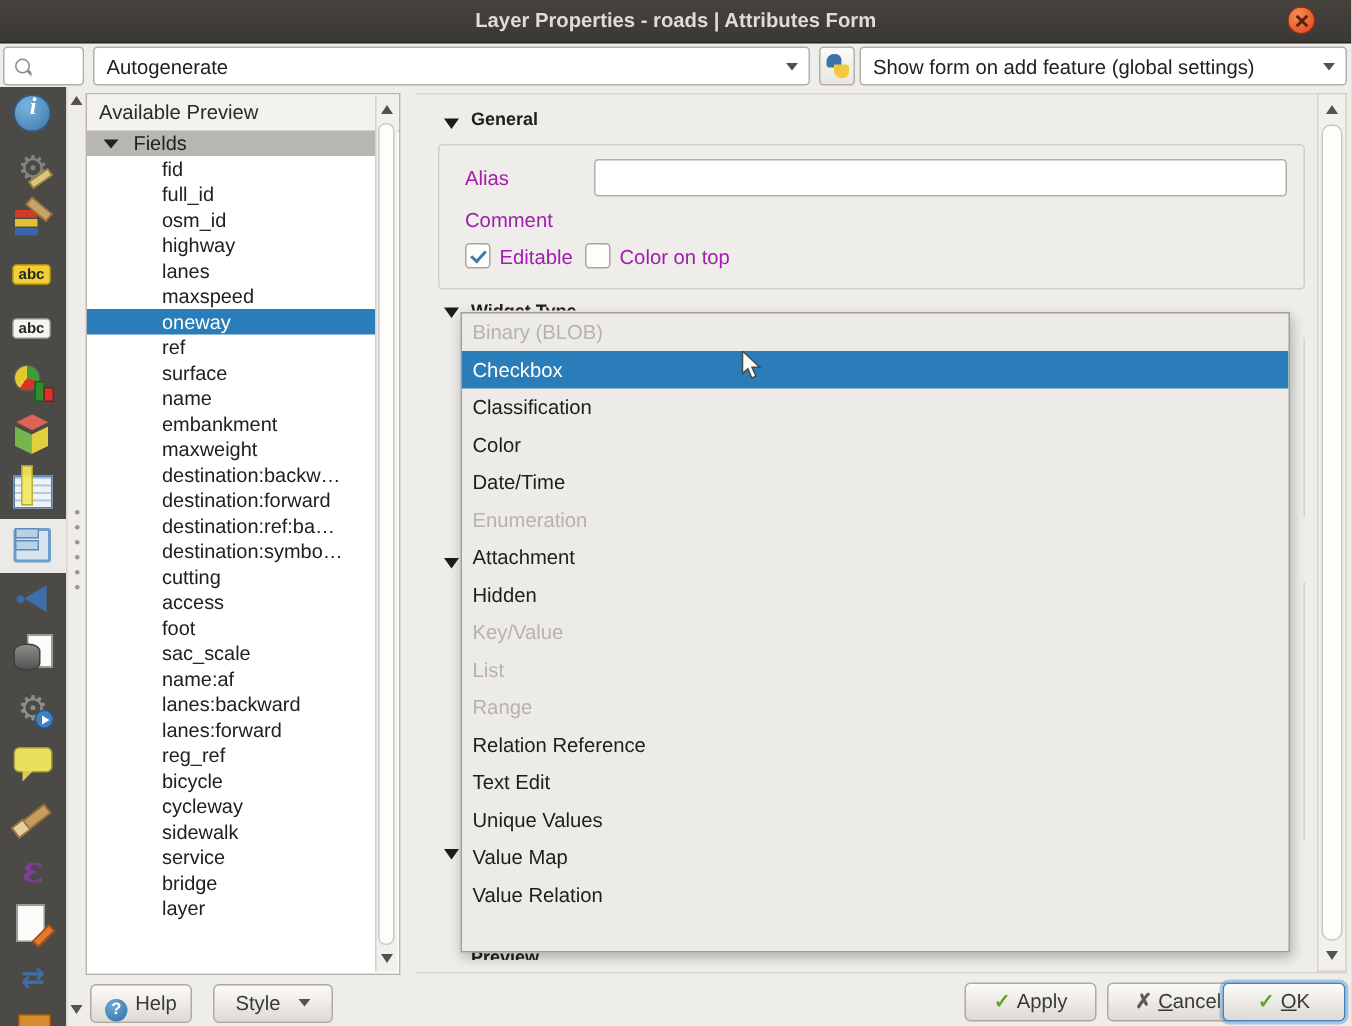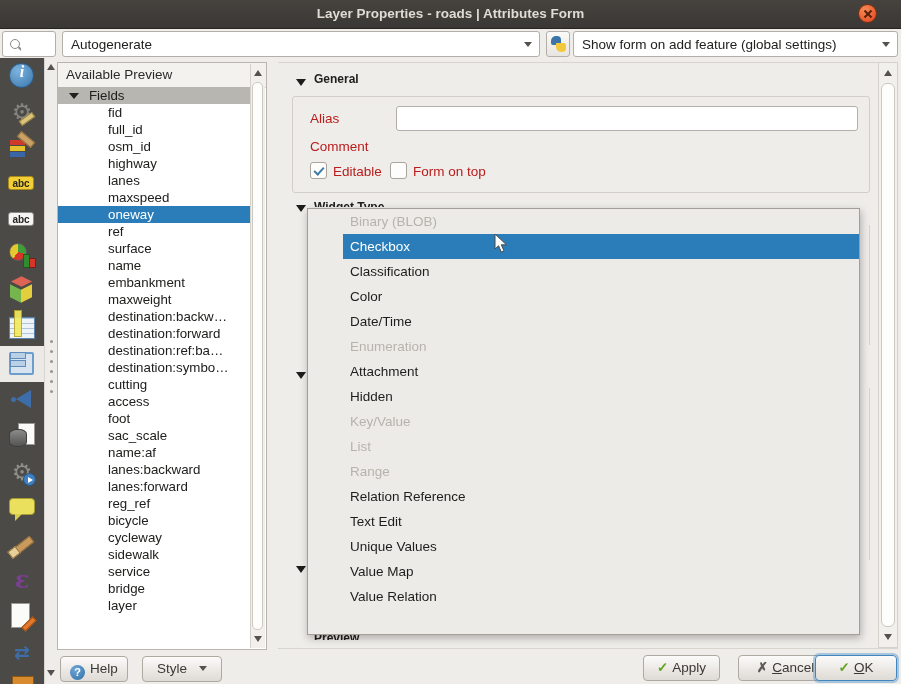--- a/index.html
+++ b/index.html
@@ -95,29 +95,29 @@
   .tree-sb .tri-up{position:absolute;left:3px;top:6px;}
   .tree-sb .tri-dn{position:absolute;left:3px;bottom:6px;}
   .tree-sb .thumb{position:absolute;left:1px;top:18px;bottom:18px;width:11px;background:#fdfdfc;border:1px solid #ccc8c2;border-radius:5px;box-sizing:border-box;}
   
   .hline{position:absolute;height:1px;background:#d8d4cf;}
   .vline{position:absolute;width:1px;background:#d6d2cc;}
   .sec-exp{position:absolute;width:0;height:0;border-left:5px solid transparent;border-right:5px solid transparent;border-top:7px solid #1c1c1b;}
   .sec-title{position:absolute;font-weight:bold;font-size:12px;color:#21201e;white-space:nowrap;}
   .clip{overflow:hidden;position:absolute;}
   .groupbox{position:absolute;left:292px;top:96px;width:578px;height:97px;border:1px solid #d2cec9;border-radius:3px;box-sizing:border-box;}
-  .lbl{position:absolute;font-size:13.5px;color:#b91c1c;white-space:nowrap;}
+  .lbl{position:absolute;font-size:13.5px;color:#a21caf;white-space:nowrap;}
   .alias-input{left:396px;top:106px;width:462px;height:25px;}
   .alias-input input{position:absolute;left:6px;top:3px;width:440px;border:none;outline:none;font:13px "Liberation Sans",sans-serif;}
   .cb{position:absolute;width:17px;height:17px;background:#fdfdfc;border:1px solid #a9a49d;border-radius:3px;box-sizing:border-box;}
   .cb.checked::after{content:"";position:absolute;left:2.5px;top:3.5px;width:8px;height:4px;
                      border-left:2px solid #3f7ba8;border-bottom:2px solid #3f7ba8;transform:rotate(-48deg);}
   
   .popup{position:absolute;left:307px;top:208px;width:553px;height:427px;background:#edebe8;
-         border:1px solid #a39e97;box-shadow:1px 3px 8px rgba(0,0,0,.28);box-sizing:border-box;z-index:5;overflow:hidden;padding-left:35px;}
+         border:1px solid #a39e97;box-shadow:1px 3px 8px rgba(0,0,0,.28);box-sizing:border-box;z-index:5;overflow:hidden;}
   .pitem{height:25px;line-height:25px;padding-left:7px;font-size:13.5px;color:#1e1d1b;white-space:nowrap;}
   .pitem.dis{color:#b7b3ac;}
   .pitem.sel{background:#2a7db8;color:#fff;}
   
   .rsb{position:absolute;left:878px;top:62px;width:20px;height:586px;background:#f2f0ed;border:1px solid #d5d1cb;box-sizing:border-box;}
   .rsb .tri-up{position:absolute;left:5px;top:7px;}
   .rsb .tri-dn{position:absolute;left:5px;bottom:7px;}
   .rsb .thumb{position:absolute;left:2px;top:20px;bottom:20px;width:14px;background:#fdfdfc;border:1px solid #ccc8c2;border-radius:6px;box-sizing:border-box;}
   
   .btn{position:absolute;height:26px;background:linear-gradient(#fcfbfa,#eae7e3 60%,#dedad5);
@@ -321,21 +321,21 @@
 
   <div class="groupbox"></div>
   <div class="lbl" style="left:310px;top:111px;">Alias</div>
   <div class="field alias-input">
     <input value="" style="">
   </div>
   <div class="lbl" style="left:310px;top:139px;">Comment</div>
   <div class="cb checked" style="left:310px;top:162px;"></div>
   <div class="lbl" style="left:333px;top:164px;">Editable</div>
   <div class="cb" style="left:390px;top:162px;"></div>
-  <div class="lbl" style="left:413px;top:164px;">Form on top</div>
+  <div class="lbl" style="left:413px;top:164px;">Color on top</div>
 
   <div class="sec-exp" style="left:296px;top:205px;z-index:1;"></div>
   <div class="clip" style="left:314px;top:199px;width:130px;height:8px;z-index:1;">
     <span class="sec-title" style="position:static;">Widget Type</span>
   </div>
   <div class="vline" style="left:869px;top:225px;height:120px;"></div>
   <div class="vline" style="left:869px;top:388px;height:172px;"></div>
   <div class="sec-exp" style="left:296px;top:372px;z-index:1;"></div>
   <div class="sec-exp" style="left:296px;top:566px;z-index:1;"></div>
   <div class="clip" style="left:314px;top:630px;width:90px;height:10px;z-index:1;">
@@ -368,21 +368,21 @@
   </div>
 
   <div class="hline" style="left:278px;top:648px;width:620px;"></div>
 
   <div class="btn" style="left:60px;top:656px;width:68px;">
     <span class="q-circ">?</span><span>Help</span>
   </div>
   <div class="btn" style="left:142px;top:656px;width:80px;">
     <span>Style</span><span class="style-arr"></span>
   </div>
-  <div class="btn" style="left:643px;top:655px;width:77px;">
+  <div class="btn" style="left:643px;top:655px;width:88px;">
     <span class="gicon">✓</span><span>Apply</span>
   </div>
   <div class="btn" style="left:725px;top:655px;width:95px;margin-left:13px;">
     <span class="xicon">✗</span><span><u>C</u>ancel</span>
   </div>
   <div class="btn ok" style="left:815px;top:655px;width:82px;">
     <span class="gicon">✓</span><span><u>O</u>K</span>
   </div>
 
   <svg class="cursor" width="18" height="20" viewBox="0 0 18 20">

